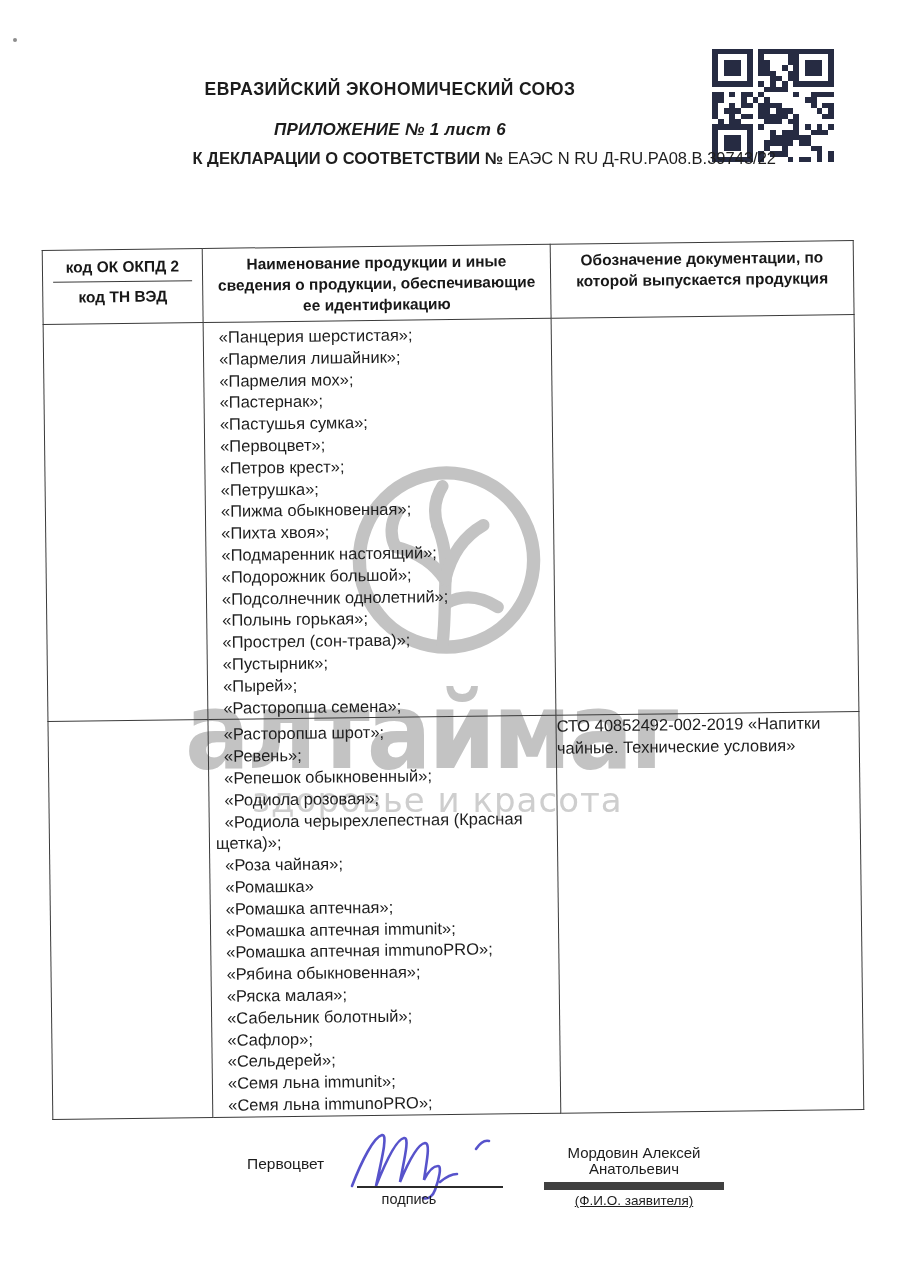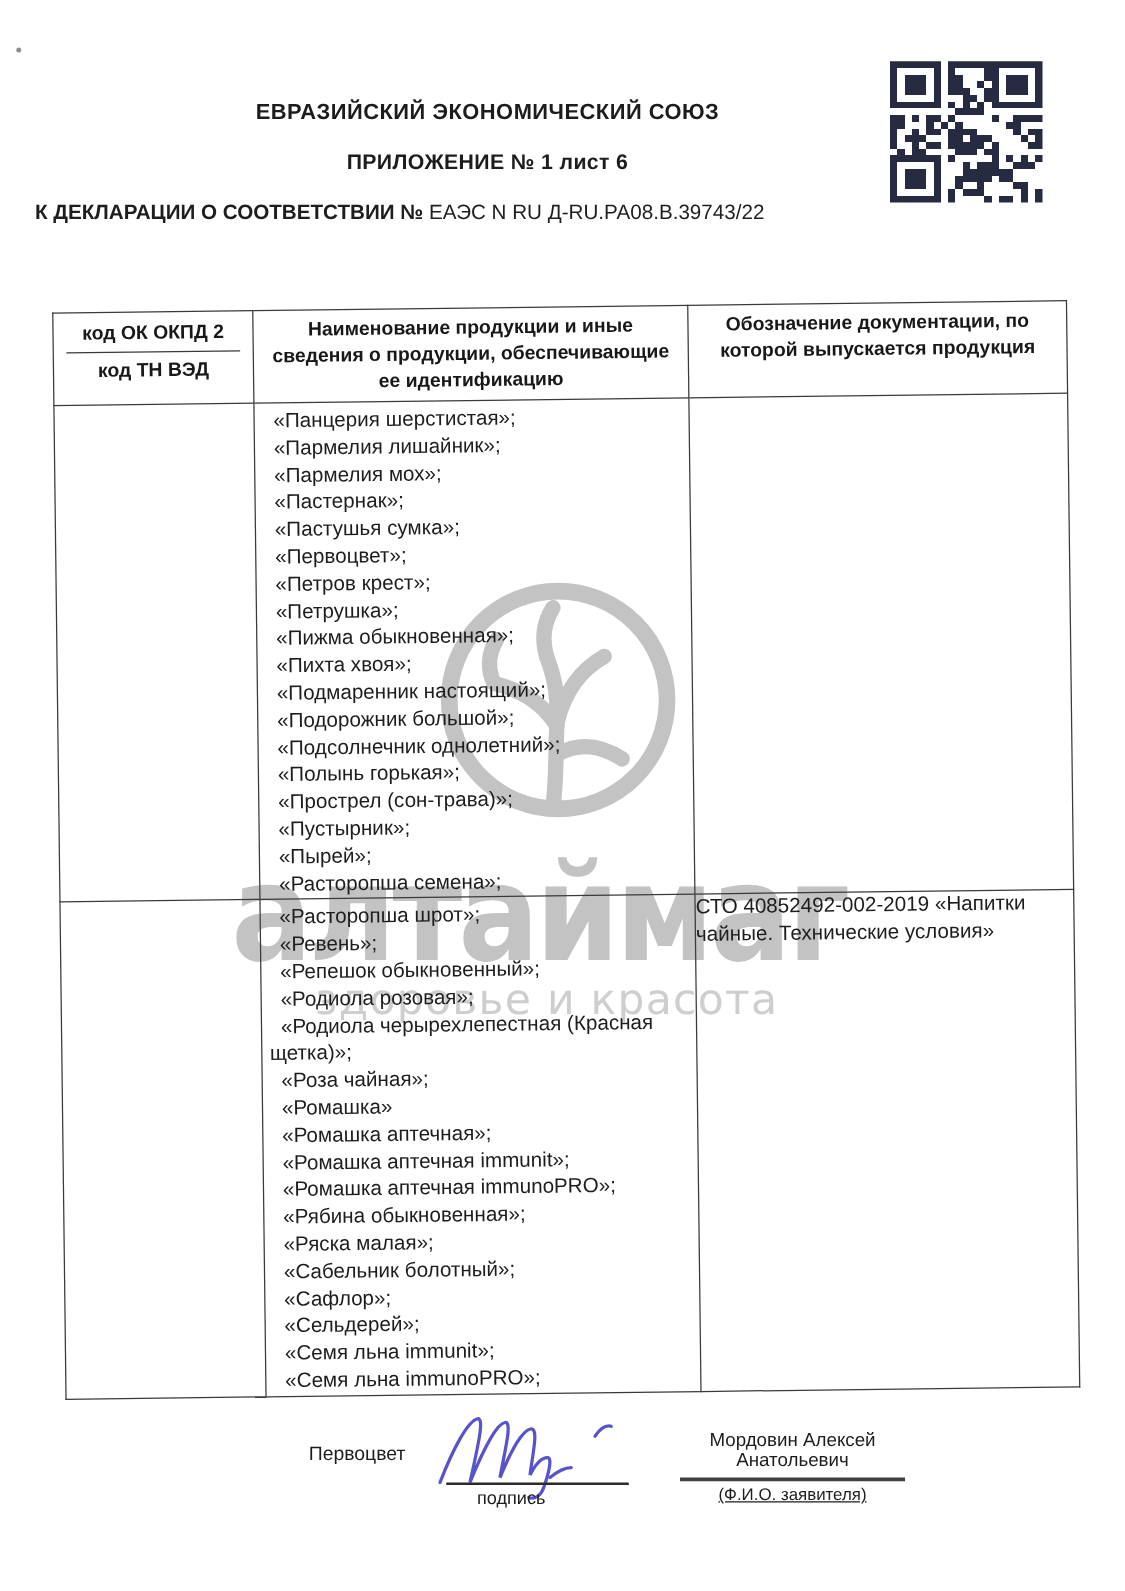--- a/index.html
+++ b/index.html
@@ -3,22 +3,22 @@
 <meta charset="utf-8">
 <style>
   html,body{margin:0;padding:0;background:#e8e8e8;}
   .page{
     position:relative;width:900px;height:1273px;margin:0 auto;background:#ffffff;
     font-family:"Liberation Sans",sans-serif;color:#1e1e1e;overflow:hidden;
   }
   
   .hdr{position:absolute;left:0;width:780px;text-align:center;font-weight:bold;color:#1c1c1c;z-index:3;}
   .hdr1{top:79px;font-size:17.5px;letter-spacing:.4px;}
-  .hdr2{top:120px;font-size:17px;letter-spacing:.3px;}
-  .hdr3{position:absolute;top:149px;left:28px;width:748px;text-align:left;font-size:16.5px;z-index:4;margin-top:12px;}
+  .hdr2{top:120px;font-size:17px;letter-spacing:.3px;font-style:italic;}
+  .hdr3{position:absolute;top:149px;left:28px;width:748px;text-align:right;font-size:16.5px;z-index:4;}
   .hdr3 .pfx{font-weight:bold;}
   .hdr3 .num{font-weight:normal;}
   .scan-dot{position:absolute;left:13px;top:38px;width:4px;height:4px;border-radius:50%;background:#8d8d8d;z-index:3;}
   
   .qr{position:absolute;left:712px;top:49px;width:122px;height:113px;z-index:3;}
   .qr svg{display:block;}
   
   .wm{position:absolute;z-index:1;pointer-events:none;}
   .wm-logo{left:344px;top:456px;width:205px;height:208px;}
   .wm-brand{
@@ -48,21 +48,21 @@
   .plist{padding:4px 6px 0 6px;font-size:16.5px;line-height:21.8px;color:#1d1d1d;}
   .plist div{text-indent:9px;}
   .doccell{padding:4px 8px 0 7px;font-size:16.5px;line-height:21.8px;color:#1d1d1d;}
   
   .ftr{position:absolute;z-index:3;}
   .applicant{left:247px;top:1155px;font-size:15.5px;color:#1d1d1d;}
   .sig-svg{left:336px;top:1124px;width:210px;height:80px;pointer-events:none;}
   .sig-line{left:357px;top:1186px;width:146px;border-top:2px solid #2b2b2b;}
   .sig-caption{left:336px;top:1191px;width:146px;text-align:center;font-size:14.5px;color:#1d1d1d;}
   .fio{left:544px;top:1145px;width:180px;text-align:center;font-size:15px;line-height:15.5px;color:#1d1d1d;}
-  .fio-name{padding-bottom:6px;border-bottom:3px solid #404040;}
+  .fio-name{padding-bottom:6px;border-bottom:8px solid #404040;}
   .fio-caption{font-size:13.5px;padding-top:3px;text-decoration:underline;}
 </style>
 </head>
 <body>
 
 <div class="page">
 
   <div class="scan-dot"></div>
 
   <div class="wm wm-logo">

